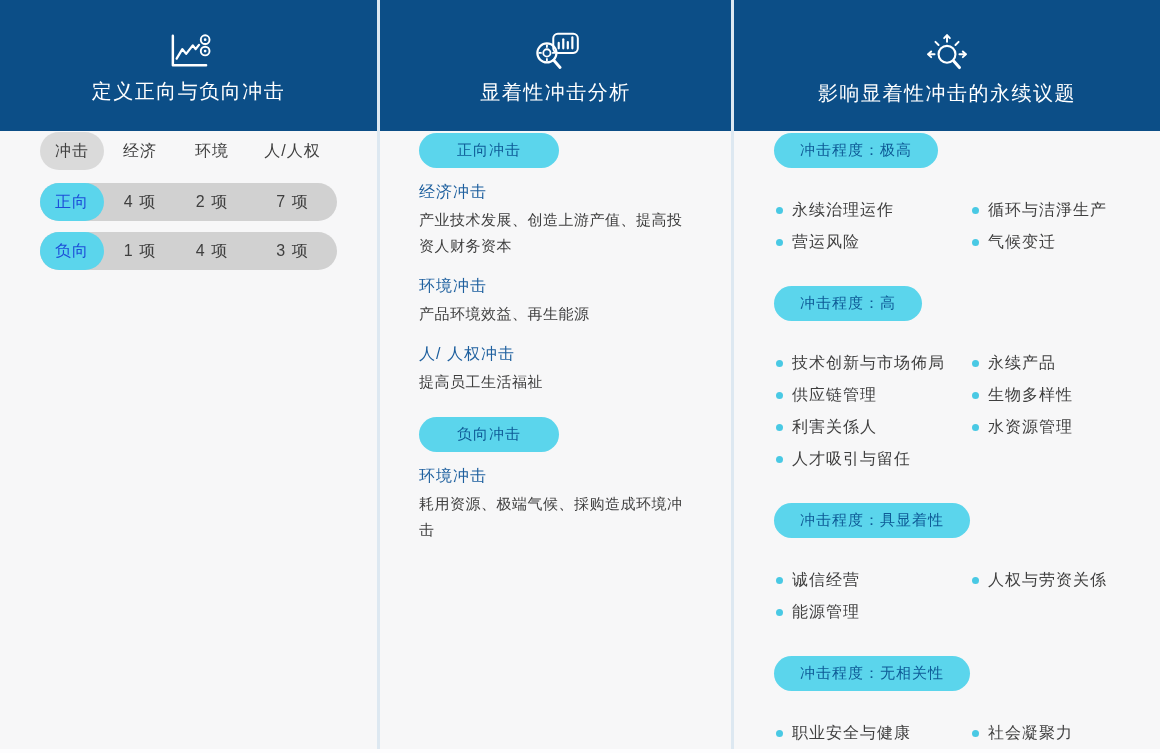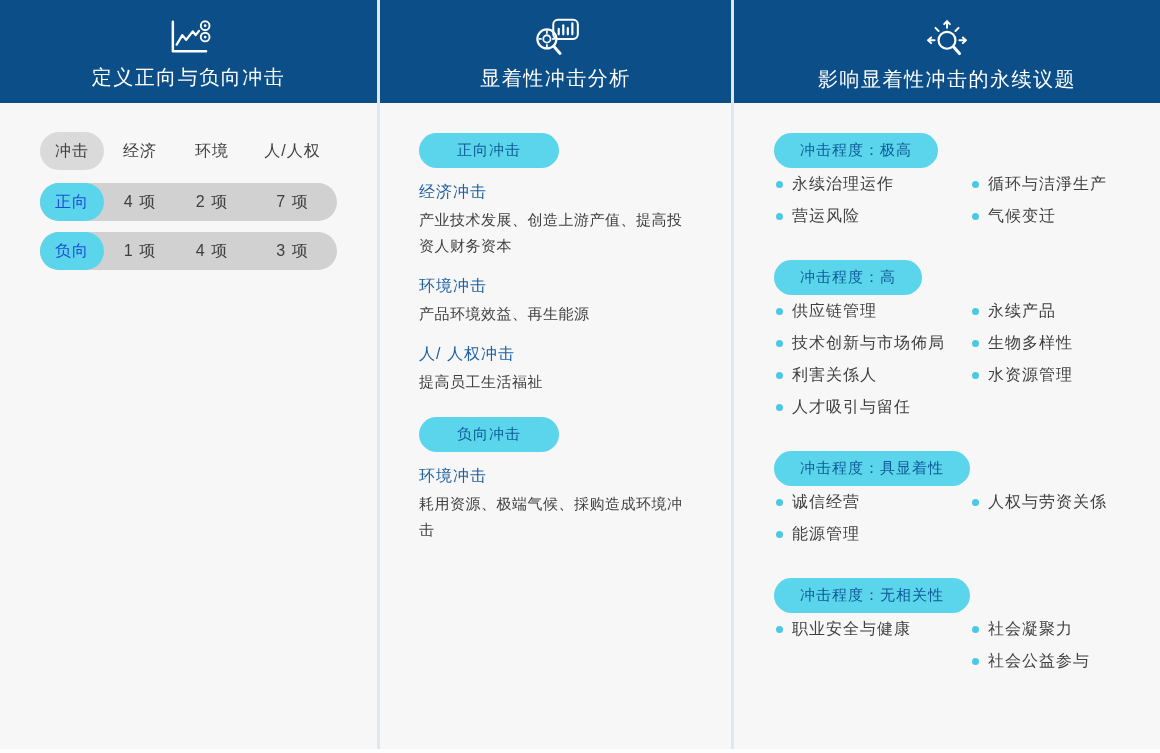--- a/index.html
+++ b/index.html
@@ -12,21 +12,21 @@
   .stage { position:relative; width:1160px; height:753px; background:#f7f7f8; }
 
   
   .vdiv { position:absolute; top:0; bottom:0; width:3px; background:#dde8f1; }
   .vdiv.d1 { left:377px; }
   .vdiv.d2 { left:731px; }
   .bottom-strip { position:absolute; left:0; right:0; bottom:0; height:4px; background:#fdfdfe; }
 
   
   .header {
-    position:absolute; top:0; height:103px; background:#0c4e87; color:#fff;
+    position:absolute; top:0; height:131px; background:#0c4e87; color:#fff;
     display:flex; flex-direction:column; align-items:center; justify-content:center;
     padding-top:4px; gap:9px;
   }
   .header.h1 { left:0; width:377px; }
   .header.h2 { left:380px; width:351px; }
   .header.h3 { left:734px; width:426px; }
   .htitle { font-size:20px; letter-spacing:1.5px; line-height:22px; }
   .hicon { display:block; }
 
   
@@ -52,21 +52,21 @@
   .badge.level { padding:16px 26px; }
   .sec-item { margin-top:16px; }
   .sec-item.first { margin-top:13px; }
   .sec-head { color:#1d5f9e; font-size:16px; letter-spacing:1px; line-height:22px; margin-bottom:4px; }
   .sec-body { color:#3f3f3f; font-size:15px; letter-spacing:0.5px; line-height:26px; width:278px; }
   .neg-block { margin-top:22px; }
 
   
   .topics { position:absolute; left:774px; top:133px; width:366px; }
   .group { margin-bottom:22px; }
-  .group-lists { display:flex; margin-top:6px; }
+  .group-lists { display:flex; margin-top:32px; }
   .gcol-l { width:196px; flex:none; }
   .gcol-r { flex:1; }
   .bullet { display:flex; align-items:flex-start; margin-bottom:12px; }
   .dot { width:7px; height:7px; border-radius:50%; background:#49c9e4;
          margin:7px 9px 0 2px; flex:none; }
   .bt { font-size:16px; color:#3f3f3f; letter-spacing:1px; line-height:20px; }
 </style>
 </head>
 <body>
 
@@ -195,28 +195,28 @@
         </div>
       </div>
     </div>
 
     <div class="group">
       <div class="badge level">冲击程度：高</div>
       <div class="group-lists">
         <div class="gcol-l">
           <div class="bullet">
               <span class="dot"></span>
+              <span class="bt">技术创新与市场佈局</span>
+            </div>
+          <div class="bullet">
+              <span class="dot"></span>
               <span class="bt">供应链管理</span>
             </div>
           <div class="bullet">
               <span class="dot"></span>
-              <span class="bt">技术创新与市场佈局</span>
-            </div>
-          <div class="bullet">
-              <span class="dot"></span>
               <span class="bt">利害关係人</span>
             </div>
           <div class="bullet">
               <span class="dot"></span>
               <span class="bt">人才吸引与留任</span>
             </div>
         </div>
         <div class="gcol-r">
           <div class="bullet">
               <span class="dot"></span>

